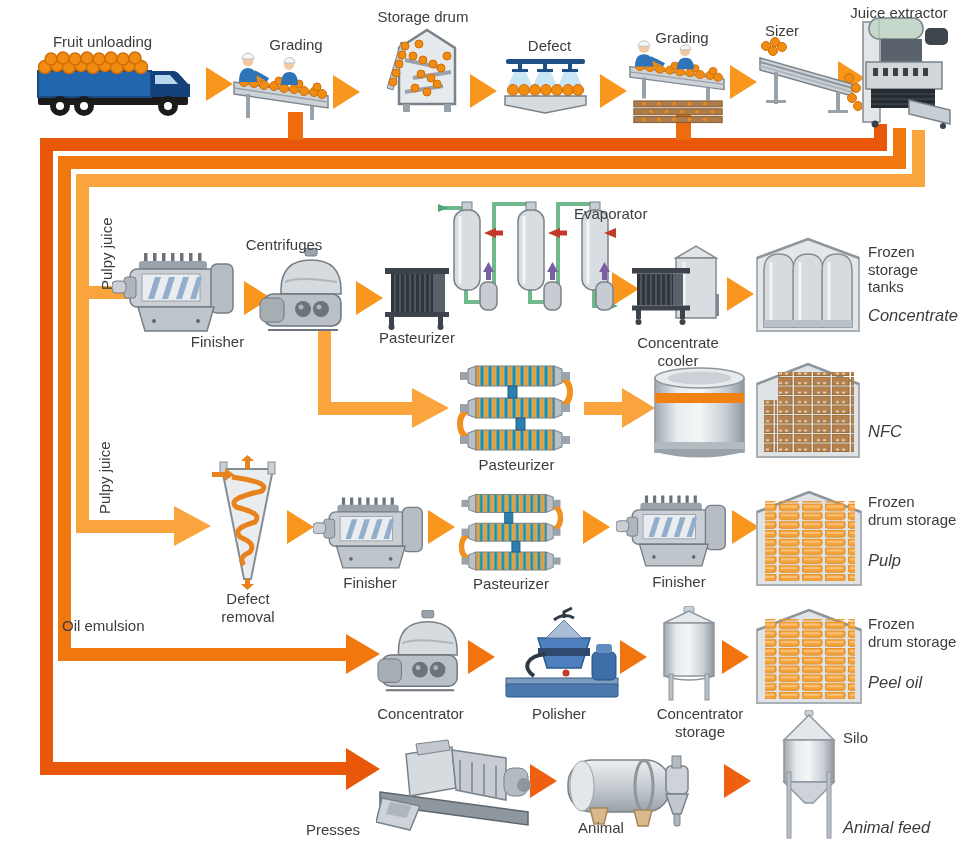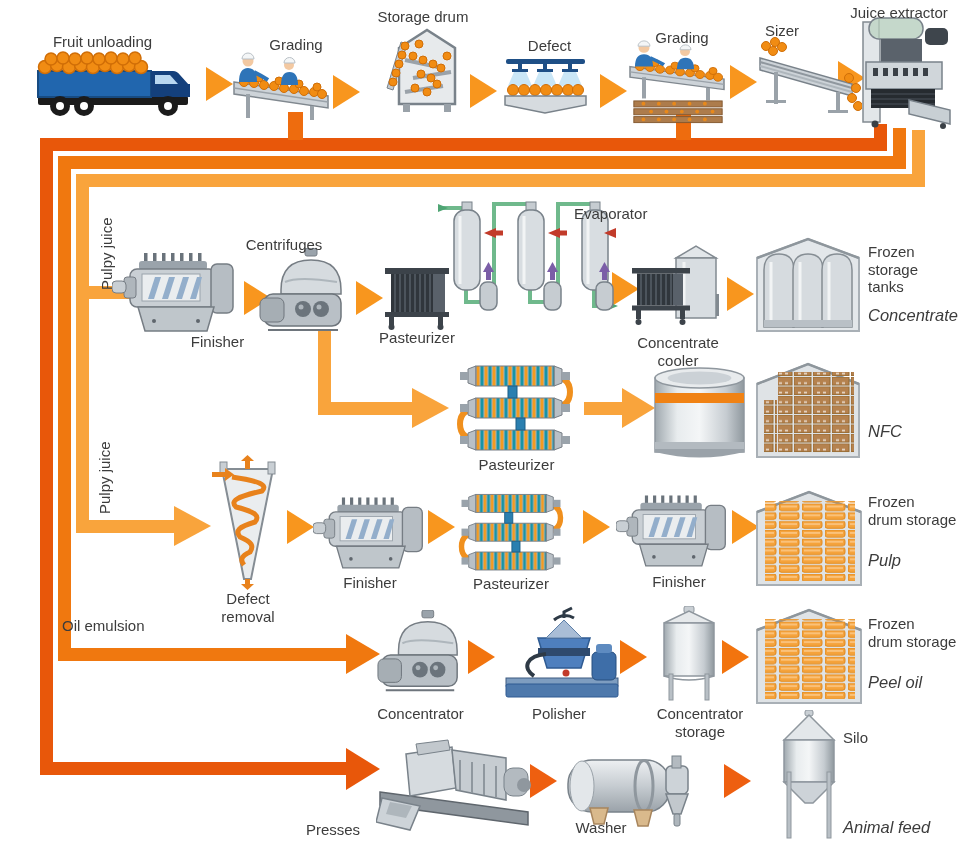--- a/index.html
+++ b/index.html
@@ -708,17 +708,17 @@
   <div class="lbl" style="left:62px;top:617px;width:140px">Oil emulsion</div>
   <div class="lbl ctr" style="left:368px;top:705px;width:105px">Concentrator</div>
   <div class="lbl ctr" style="left:514px;top:705px;width:90px">Polisher</div>
   <div class="lbl ctr pre" style="left:646px;top:705px;width:108px">Concentrator
 storage</div>
   <div class="lbl pre" style="left:868px;top:615px;width:100px">Frozen
 drum storage</div>
   <div class="lbl ital" style="left:868px;top:673px;width:80px">Peel oil</div>
 
   <div class="lbl ctr" style="left:298px;top:821px;width:70px">Presses</div>
-  <div class="lbl ctr" style="left:566px;top:819px;width:70px">Washer</div>
+  <div class="lbl ctr" style="left:566px;top:819px;width:70px">Animal</div>
   <div class="lbl" style="left:843px;top:729px;width:45px">Silo</div>
   <div class="lbl ital" style="left:843px;top:818px;width:110px">Animal feed</div>
 
 </div>
 
 </body></html>

